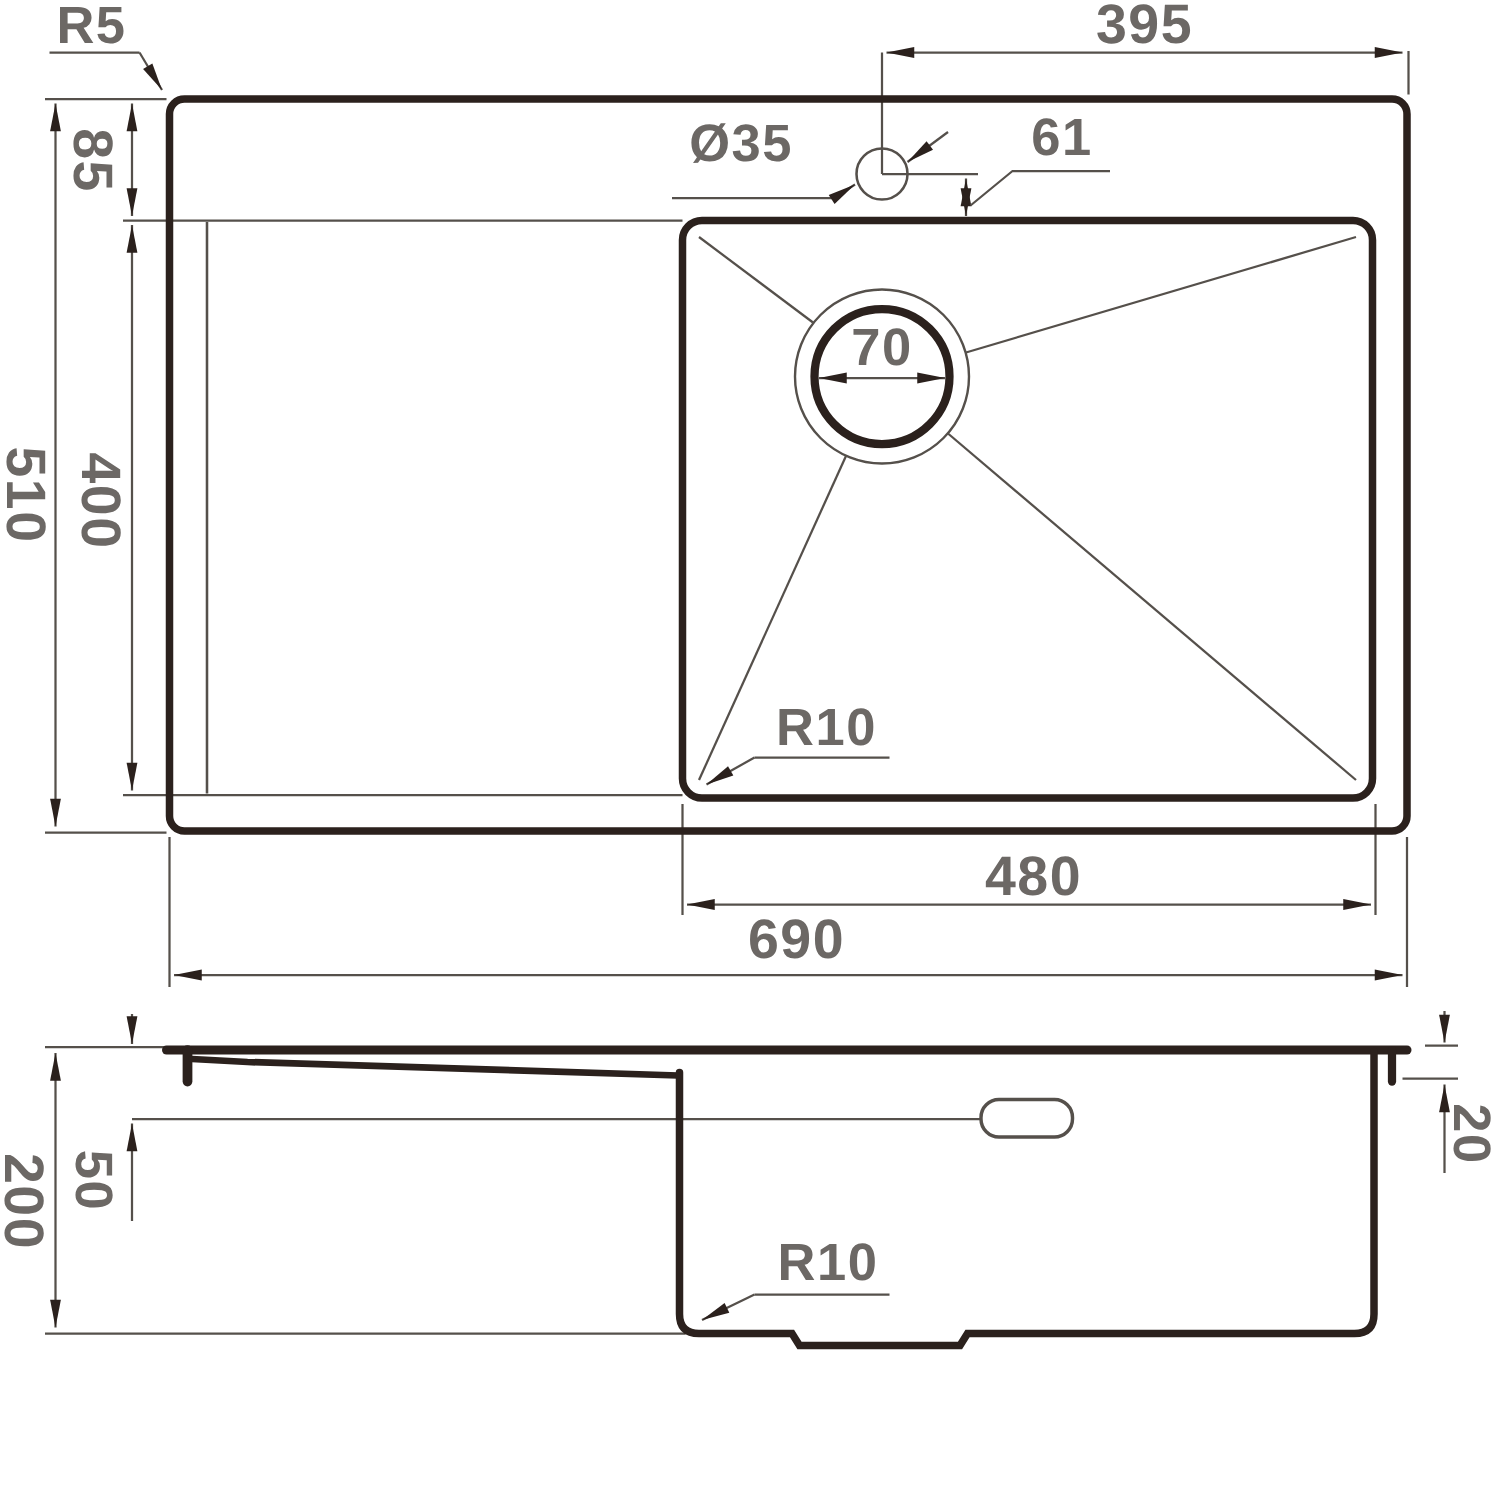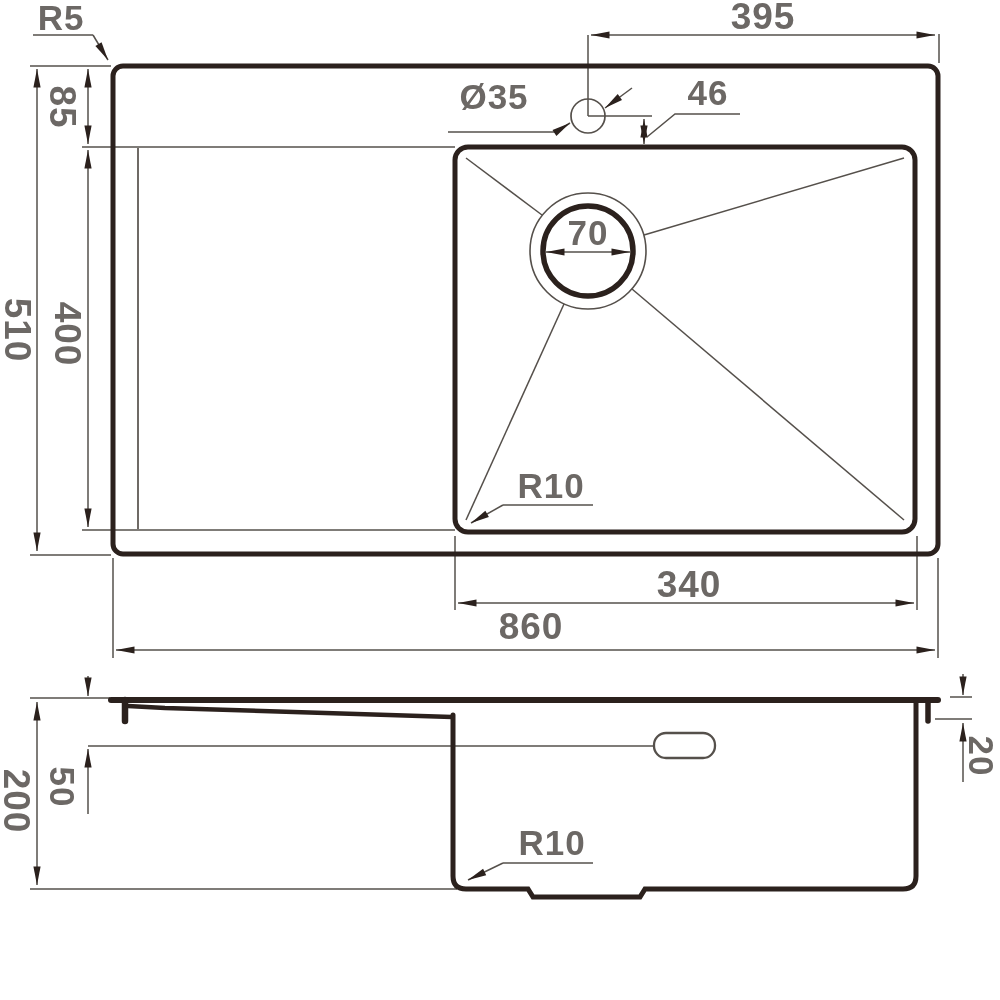--- a/index.html
+++ b/index.html
@@ -103,26 +103,26 @@
 
       <path class="tn" d="M503 863 H593"></path>
       <path class="tn" d="M503 863 L468 880" marker-end="url(#arw)"></path>
     </g>
   </svg>
 
   <div class="lbl sm" style="left:61px;top:17px">R5</div>
   <div class="lbl" style="left:763px;top:16px">395</div>
   <div class="lbl rot" style="left:62px;top:107px">85</div>
   <div class="lbl sm" style="left:494px;top:96px">Ø35</div>
-  <div class="lbl sm" style="left:708px;top:92px">46</div>
+  <div class="lbl sm" style="left:708px;top:92px">61</div>
   <div class="lbl sm" style="left:588px;top:232px">70</div>
   <div class="lbl rot" style="left:17px;top:330px">510</div>
   <div class="lbl rot" style="left:67px;top:334px">400</div>
   <div class="lbl sm" style="left:551px;top:485px">R10</div>
-  <div class="lbl" style="left:689px;top:584px">340</div>
-  <div class="lbl" style="left:531px;top:626px">860</div>
+  <div class="lbl" style="left:689px;top:584px">480</div>
+  <div class="lbl" style="left:531px;top:626px">690</div>
 
   <div class="lbl rot" style="left:16px;top:801px">200</div>
   <div class="lbl rot sm" style="left:62px;top:787px">50</div>
   <div class="lbl rot sm" style="left:981px;top:756px">20</div>
   <div class="lbl sm" style="left:552px;top:842px">R10</div>
 
 </div>
 
 </body></html>

